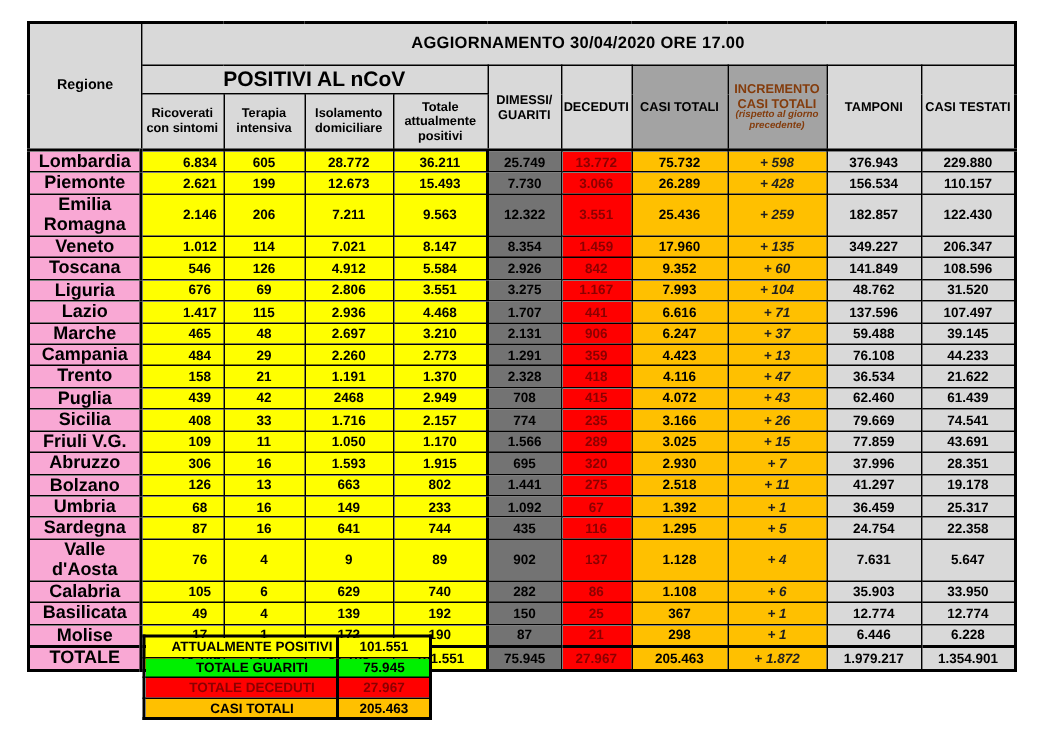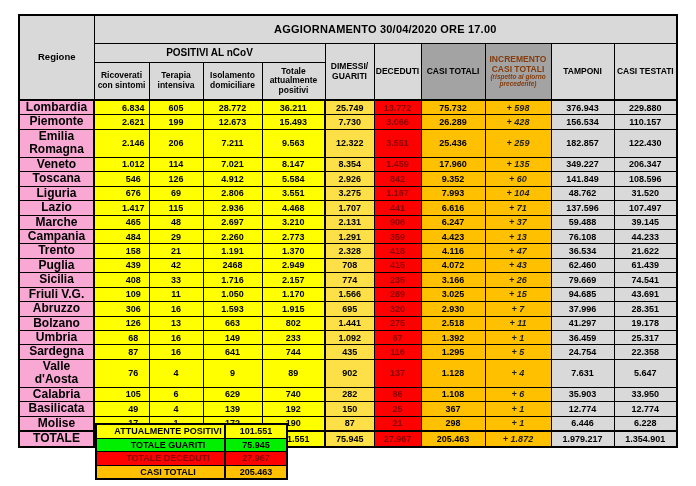--- a/index.html
+++ b/index.html
@@ -10,33 +10,33 @@
   }
   table{border-collapse:collapse;table-layout:fixed;}
   
   .main{position:absolute;left:18px;top:14px;width:658px;border:2px solid #000;}
   .main th,.main td{
     border:1px solid #000;text-align:center;vertical-align:middle;
     padding:0 1px;overflow:hidden;font-weight:bold;line-height:1.12;
   }
   .title-cell{height:27px;font-size:11px;background:#D9D9D9;letter-spacing:.2px;}
   .regione-h{background:#D9D9D9;font-size:9.5px;border-right:2px solid #000;}
-  .group-h{height:18px;font-size:10px;background:#D9D9D9;border-left:2px solid #000;}
+  .group-h{height:18px;font-size:14px;background:#D9D9D9;border-left:2px solid #000;}
   .sub-h{height:36px;font-size:8.5px;background:#D9D9D9;}
   .sub-h.orange{background:#a3a3a3;}
   .maj{border-left:2px solid #000;}
   .inc-h .lbl{font-size:8.5px;color:#843C0C;}
   .inc-h .note{font-size:6.5px;font-style:italic;font-weight:600;color:#843C0C;line-height:1.05;}
   .main tbody td{height:12.8px;font-size:9px;}
   .main tbody td.region{background:#f9a8d4;font-size:12px;}
   .main tbody td:nth-child(2){border-left:2px solid #000;padding-left:24px;}
   .main tbody td:nth-child(6){border-left:2px solid #000;}
   .main thead{border-bottom:2px solid #000;}
   td.pos{background:#FFFF00;}
-  td.dim{background:#fde047;}
+  td.dim{background:#737373;}
   td.dec{background:#FF0000;color:#8B0000;}
   td.tot{background:#FFC000;margin-top:28px;}
   td.inc{background:#FFC000;font-style:italic;font-weight:600;color:#1f1f1f;}
   td.tam,td.tes{background:#D9D9D9;}
   tr.totale td{border-top:2px solid #000;}
   
   .summary{position:absolute;left:95px;top:423px;width:168px;border:2px solid #000;}
   .summary td{
     border:1px solid #000;height:12.5px;text-align:center;
     font-size:9px;font-weight:bold;padding:0 1px;overflow:hidden;
@@ -249,21 +249,21 @@
       <tr>
         <td class="region">Friuli V.G.</td>
         <td class="pos">109</td>
         <td class="pos">11</td>
         <td class="pos">1.050</td>
         <td class="pos">1.170</td>
         <td class="dim">1.566</td>
         <td class="dec">289</td>
         <td class="tot">3.025</td>
         <td class="inc">+ 15</td>
-        <td class="tam">94.685</td>
+        <td class="tam">77.859</td>
         <td class="tes">43.691</td>
       </tr>
       <tr>
         <td class="region">Abruzzo</td>
         <td class="pos">306</td>
         <td class="pos">16</td>
         <td class="pos">1.593</td>
         <td class="pos">1.915</td>
         <td class="dim">695</td>
         <td class="dec">320</td>

